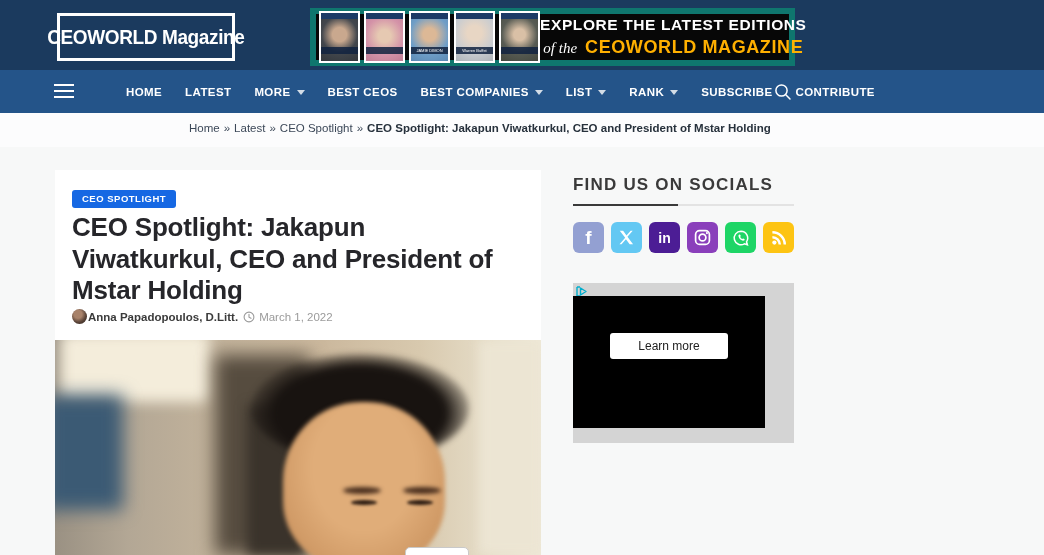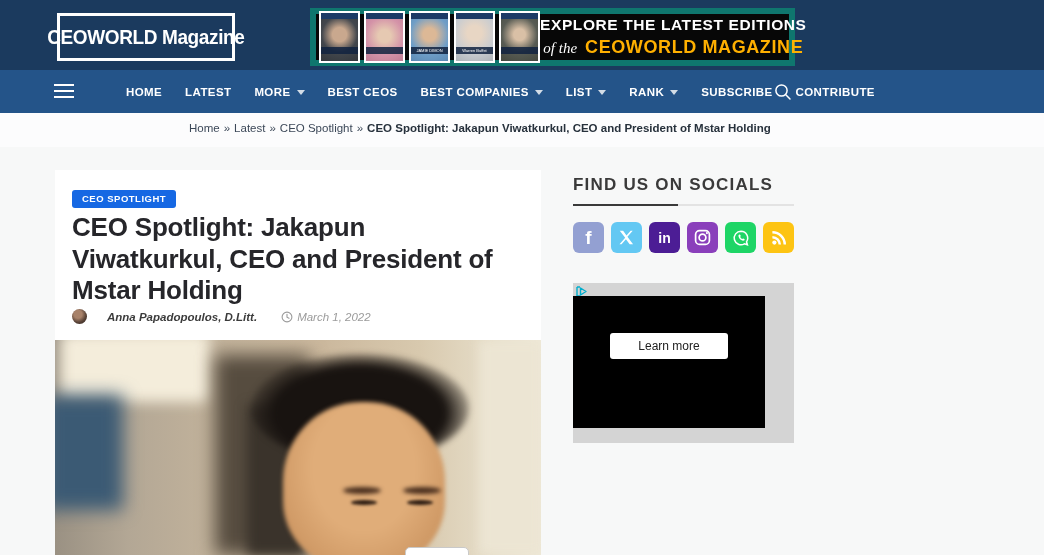--- a/index.html
+++ b/index.html
@@ -50,21 +50,21 @@
   .breadcrumb .sep { margin:0 4px; color:#3c4858; }
   .breadcrumb .current { font-weight:bold; color:#27313c; }
   .breadcrumb a { color:#3c4858; text-decoration:none; cursor:pointer; }
 
   
   .card { position:absolute; left:55px; top:170px; width:486px; height:385px; background:#ffffff; }
   .badge { position:absolute; left:17px; top:20px; background:#1668e3; color:#fff;
     font-size:9.5px; font-weight:bold; letter-spacing:.5px; padding:3px 10px 4px; border-radius:3px; cursor:pointer; }
   .title { position:absolute; left:17px; top:42px; width:434px; font-size:26px; line-height:31.5px;
     font-weight:bold; color:#26262a; letter-spacing:-0.2px; }
-  .byline { position:absolute; left:17px; top:139px; display:flex; align-items:center; gap:20px;font-style:italic; }
+  .byline { position:absolute; left:17px; top:139px; display:flex; align-items:center; gap:1px; }
   .avatar { width:15px; height:15px; border-radius:50%;
     background:radial-gradient(circle at 40% 35%, #a8826a 0 30%, #5a4438 60%, #241b16 100%); }
   .author { font-size:11.5px; font-weight:bold; color:#3b3b3b; cursor:pointer; }
   .date-wrap { display:flex; align-items:center; gap:4px; margin-left:4px; }
   .date { font-size:11.5px; color:#9b9b9b; }
 
   
   .photo { position:absolute; left:0; top:170px; width:486px; height:215px; overflow:hidden;
     background:linear-gradient(90deg,#9a9183 0%,#b3a795 15%,#c4b49c 35%,#cbb89d 55%,#d8c9ae 75%,#e8e0cc 92%,#efe9d8 100%); }
   .photo div { position:absolute; }

